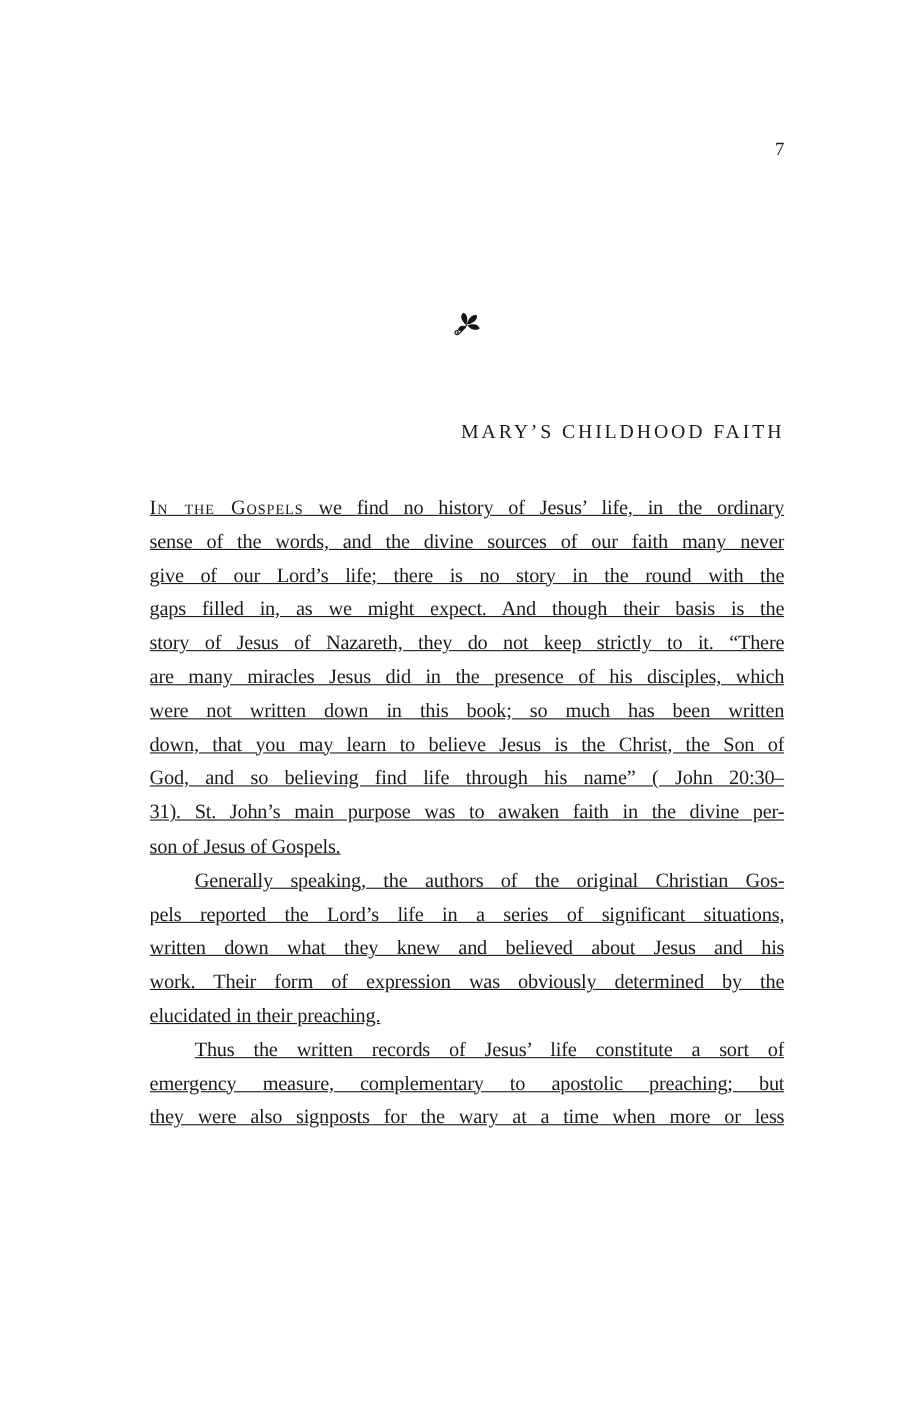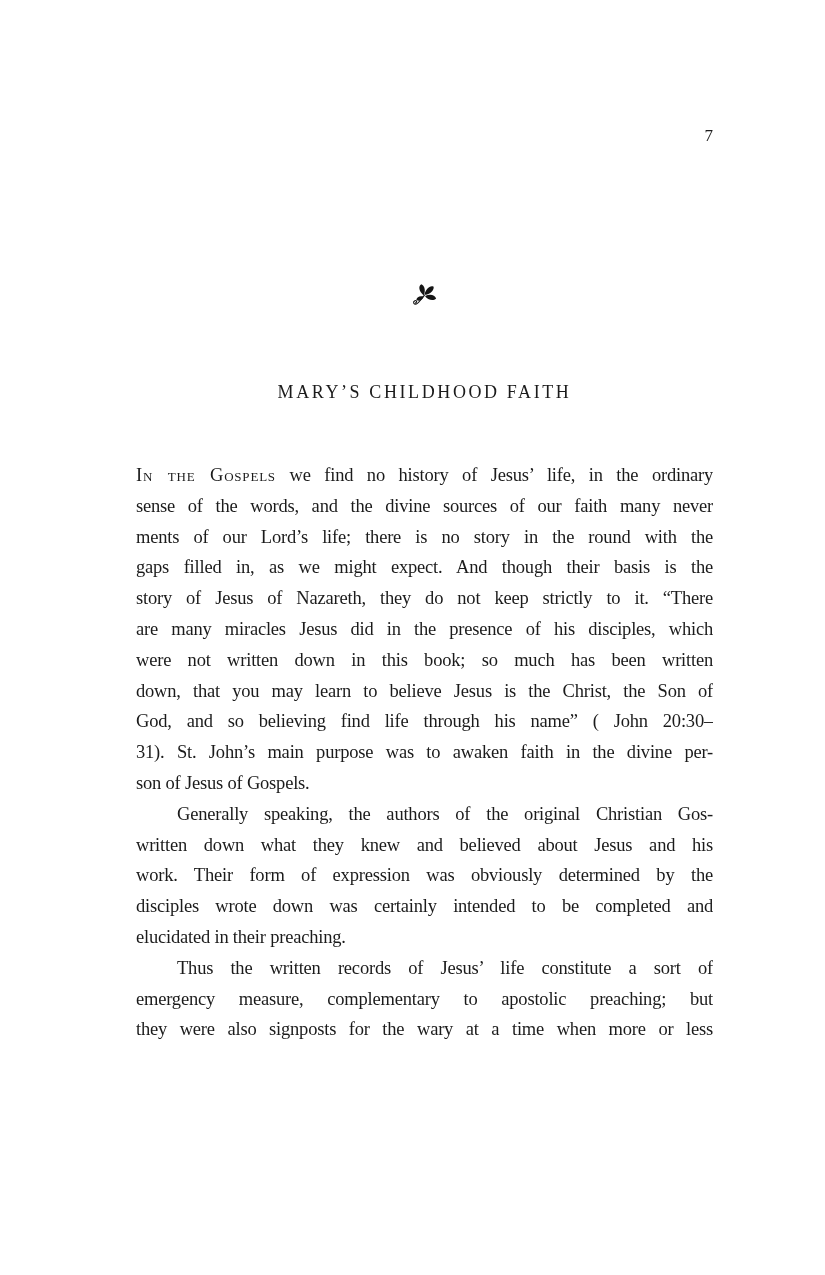--- a/index.html
+++ b/index.html
@@ -38,34 +38,35 @@
     left: 0;
     width: 100%;
     text-align: center;
     line-height: 0;
   }
   .chapter-title {
     position: absolute;
     top: 382px;
     left: 0;
     width: 100%;
-    text-align: center;
+    text-align: right;
     font-size: 18px;
     letter-spacing: 2.6px;
     color: #1b1b1b;
     white-space: nowrap;
   }
   .body-text {
     position: absolute;
-    top: 460px;
+    top: 447px;
     left: 0;
     width: 577px;
     font-size: 18.5px;
     line-height: 30.8px;
     letter-spacing: -0.2px;
+    text-decoration: underline;
   }
   .line {
     text-align: justify;
     text-align-last: justify;
     height: 30.8px;
     overflow: hidden;
   }
   .line.last {
     text-align-last: left;
   }
@@ -96,33 +97,33 @@
         </g>
         <path d="M22,20 C17,26 13,32 9,34 C5,35 3,31 6,29 C9,27 11,30 8,32" fill="none" stroke="#151515" stroke-width="1.8" stroke-linecap="round"></path>
       </svg>
     </div>
 
     <div class="chapter-title">MARY’S CHILDHOOD FAITH</div>
 
     <div class="body-text">
         <div class="line"><span class="smallcaps">In the Gospels</span> we find no history of Jesus’ life, in the ordinary</div>
         <div class="line">sense of the words, and the divine sources of our faith many never</div>
-        <div class="line">ments of our Lord’s life; there is no story in the round with the</div>
+        <div class="line">give of our Lord’s life; there is no story in the round with the</div>
         <div class="line">gaps filled in, as we might expect. And though their basis is the</div>
         <div class="line">story of Jesus of Nazareth, they do not keep strictly to it. “There</div>
         <div class="line">are many miracles Jesus did in the presence of his disciples, which</div>
         <div class="line">were not written down in this book; so much has been written</div>
         <div class="line">down, that you may learn to believe Jesus is the Christ, the Son of</div>
         <div class="line">God, and so believing find life through his name” ( John 20:30–</div>
         <div class="line">31). St. John’s main purpose was to awaken faith in the divine per-</div>
         <div class="line last">son of Jesus of Gospels.</div>
         <div class="line indent">Generally speaking, the authors of the original Christian Gos-</div>
+        <div class="line">pels reported the Lord’s life in a series of significant situations,</div>
         <div class="line">written down what they knew and believed about Jesus and his</div>
         <div class="line">work. Their form of expression was obviously determined by the</div>
-        <div class="line">disciples wrote down was certainly intended to be completed and</div>
         <div class="line last">elucidated in their preaching.</div>
         <div class="line indent">Thus the written records of Jesus’ life constitute a sort of</div>
         <div class="line">emergency measure, complementary to apostolic preaching; but</div>
         <div class="line">they were also signposts for the wary at a time when more or less</div>
       </div>
 
   </div>
 </div>
 
 </body></html>

